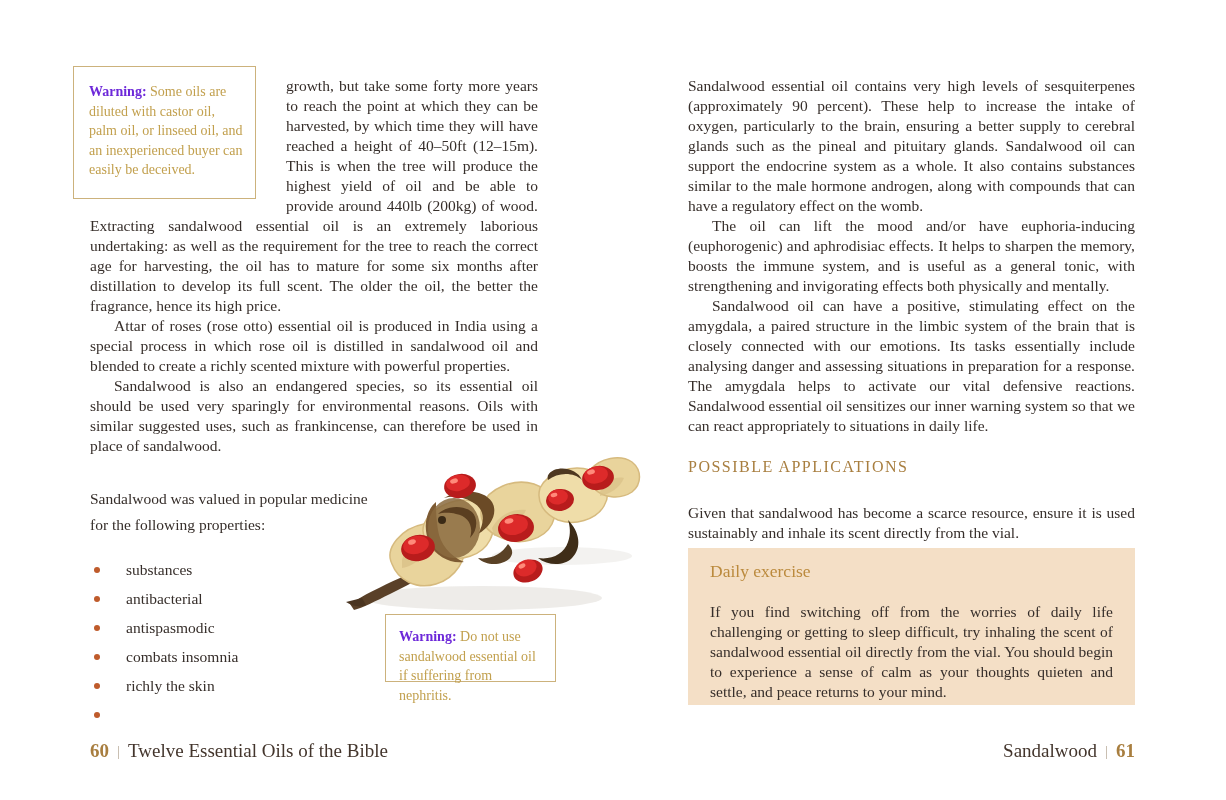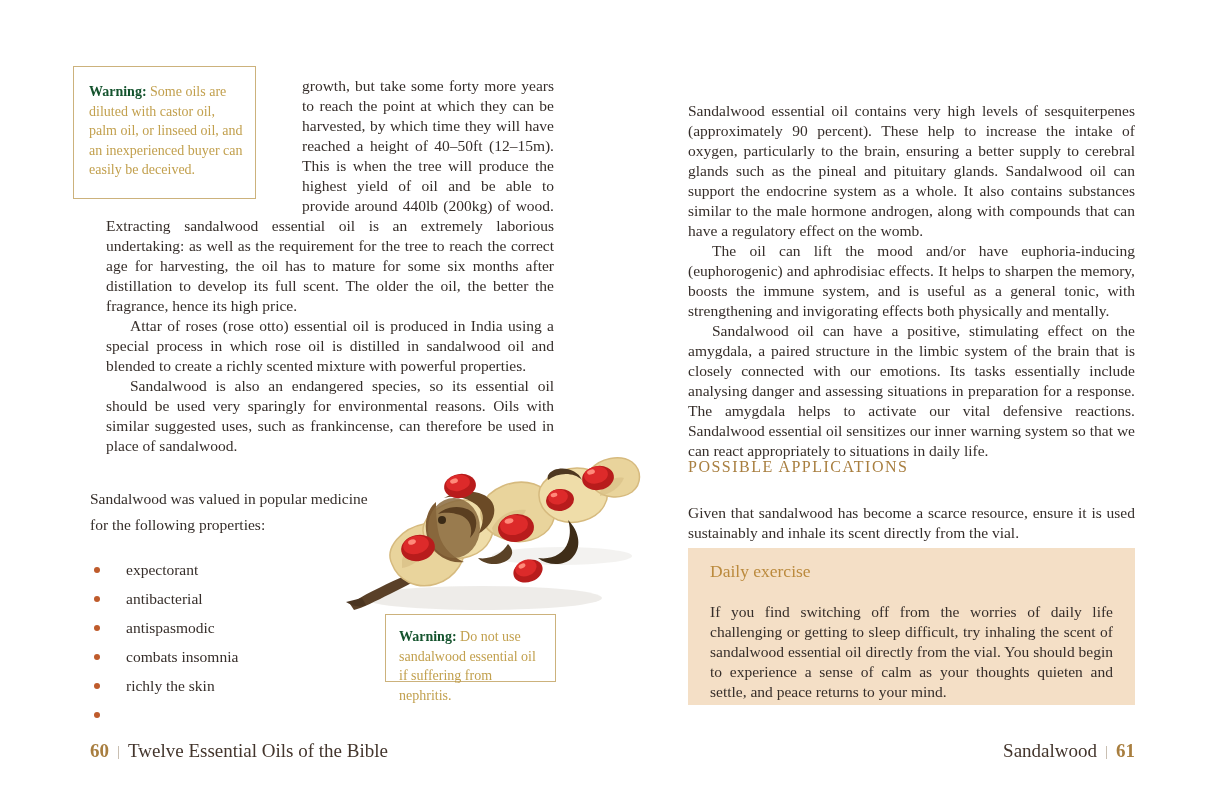--- a/index.html
+++ b/index.html
@@ -27,44 +27,44 @@
   }
   
   .warning-box{
     position:absolute;
     border:1px solid #ccb27c;
     background:#ffffff;
     box-sizing:border-box;
     font-size:14px;line-height:19.5px;
     color:#c2a04e;
   }
-  .warning-box .w-label{font-weight:bold;color:#14532d;}
+  .warning-box .w-label{font-weight:bold;color:#6d28d9;}
   .warning-box-1{left:73px;top:66px;width:183px;height:133px;padding:15px 12px 12px 15px;}
   .warning-box-2{left:385px;top:614px;width:171px;height:68px;padding:12px 10px 10px 13px;}
   
-  .left-col{position:absolute;left:106px;top:76px;width:448px;}
+  .left-col{position:absolute;left:90px;top:76px;width:448px;}
   .wrap-spacer{float:left;width:196px;height:126px;}
   .properties{position:absolute;left:90px;top:458px;width:310px;}
   .properties .intro{margin:28px 4px 0 0;width:282px;font-size:15.5px;line-height:26px;text-align:left;}
   ul.props-list{list-style:none;margin:22px 0 0 0;padding:0;}
   ul.props-list li{
     position:relative;
     padding-left:36px;
     margin-bottom:9px;
     font-size:15.5px;line-height:20px;
   }
   ul.props-list li .bullet-dot{
     position:absolute;left:4px;top:7px;
     width:6px;height:6px;border-radius:50%;
     background:#bf5b2b;
   }
   ul.props-list li:last-child{width:290px;}
   .photo{position:absolute;left:332px;top:436px;width:318px;height:188px;}
   
-  .right-col{position:absolute;left:688px;top:76px;width:447px;margin-top:25px;}
+  .right-col{position:absolute;left:688px;top:76px;width:447px;}
   .applications{position:absolute;left:688px;top:458px;width:447px;}
   .applications .app-para{margin-top:27px;}
   .exercise-box{
     position:absolute;left:688px;top:548px;width:447px;height:157px;
     box-sizing:border-box;
     background:#f4dfc6;
     padding:13px 22px 14px 22px;
   }
   .exercise-box h3{
     margin:0 0 20px 0;
@@ -97,21 +97,21 @@
   <div class="left-col body-text">
     <div class="wrap-spacer"></div>
     <p>growth, but take some forty more years to reach the point at which they can be harvested, by which time they will have reached a height of 40–50ft (12–15m). This is when the tree will produce the highest yield of oil and be able to provide around 440lb (200kg) of wood. Extracting sandalwood essential oil is an extremely laborious undertaking: as well as the requirement for the tree to reach the correct age for harvesting, the oil has to mature for some six months after distillation to develop its full scent. The older the oil, the better the fragrance, hence its high price.</p>
     <p class="indent">Attar of roses (rose otto) essential oil is produced in India using a special process in which rose oil is distilled in sandalwood oil and blended to create a richly scented mixture with powerful properties.</p>
     <p class="indent">Sandalwood is also an endangered species, so its essential oil should be used very sparingly for environmental reasons. Oils with similar suggested uses, such as frankincense, can therefore be used in place of sandalwood.</p>
   </div>
 
   <div class="properties">
     <p class="intro">Sandalwood was valued in popular medicine for the following properties:</p>
     <ul class="props-list">
-      <li><span class="bullet-dot"></span><span>expectorant</span></li>
+      <li><span class="bullet-dot"></span><span>substances</span></li>
       <li><span class="bullet-dot"></span><span>antibacterial</span></li>
       <li><span class="bullet-dot"></span><span>antispasmodic</span></li>
       <li><span class="bullet-dot"></span><span>combats insomnia</span></li>
       <li><span class="bullet-dot"></span><span>richly the skin</span></li>
       <li><span class="bullet-dot"></span></li>
     </ul>
   </div>
 
   <div class="photo">
     <svg width="318" height="188" viewBox="0 0 318 188" xmlns="http://www.w3.org/2000/svg">

